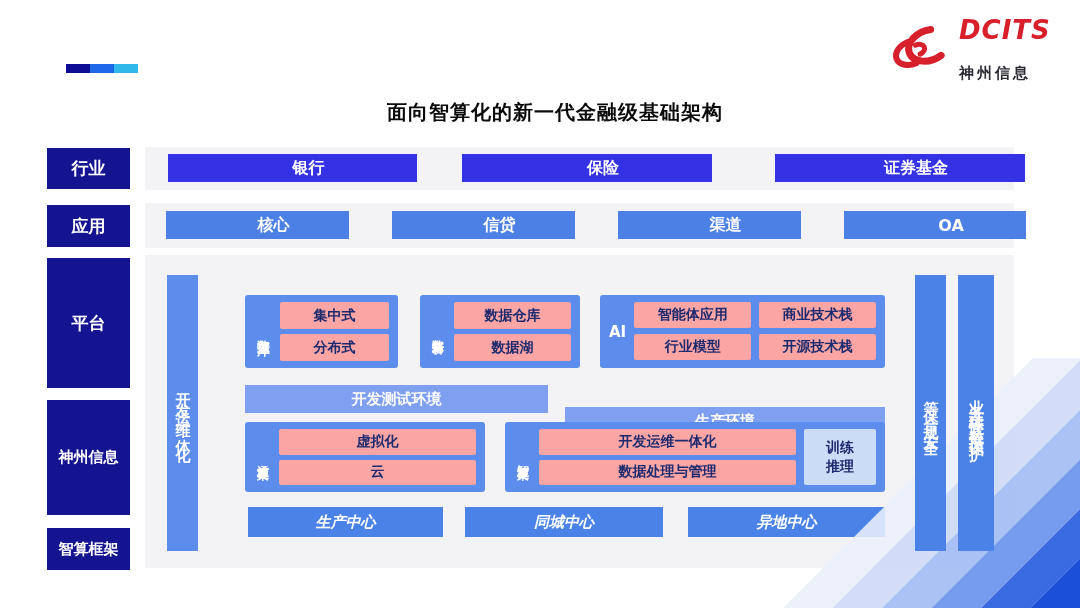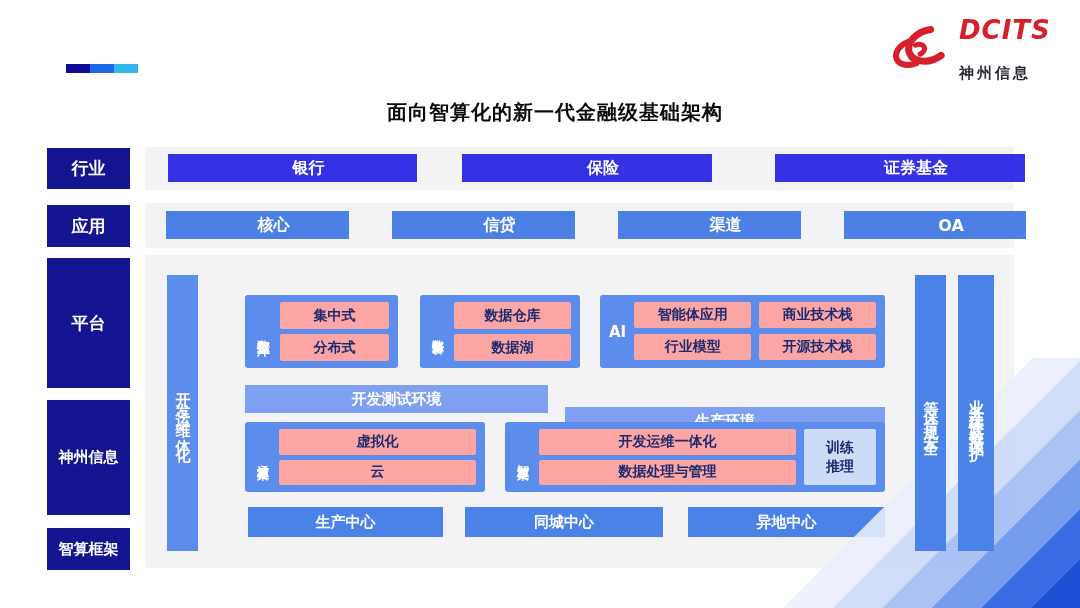--- a/index.html
+++ b/index.html
@@ -66,21 +66,21 @@
   .g-ic{left:360px;top:167px;width:380px;height:70px;}
   .ic-side{flex:none;width:72px;height:100%;background:#cbdcf7;color:#1c2a6e;font-weight:bold;font-size:14px;
            border-radius:2px;display:flex;align-items:center;justify-content:center;text-align:center;}
   .ic-side span{display:block;width:34px;line-height:1.35;}
 
   .env-bar{position:absolute;top:130px;height:28px;background:#7fa0f0;color:#fff;font-weight:bold;font-size:15px;
            display:flex;align-items:center;justify-content:center;}
   .env1{left:100px;width:303px;} .env2{left:420px;width:320px;margin-top:22px;}
 
   .dc-btn{position:absolute;top:252px;height:30px;background:#4b82e8;color:#fff;font-weight:bold;font-size:15px;
-          display:flex;align-items:center;justify-content:center;}
+          display:flex;align-items:center;justify-content:center;font-style:italic;}
   .dc1{left:103px;width:195px;} .dc2{left:320px;width:198px;} .dc3{left:543px;width:197px;}
 
   
   .corner{position:absolute;right:0;bottom:0;width:320px;height:250px;overflow:hidden;z-index:3;pointer-events:none;}
 </style>
 </head>
 <body>
 
 <div id="canvas">
 

